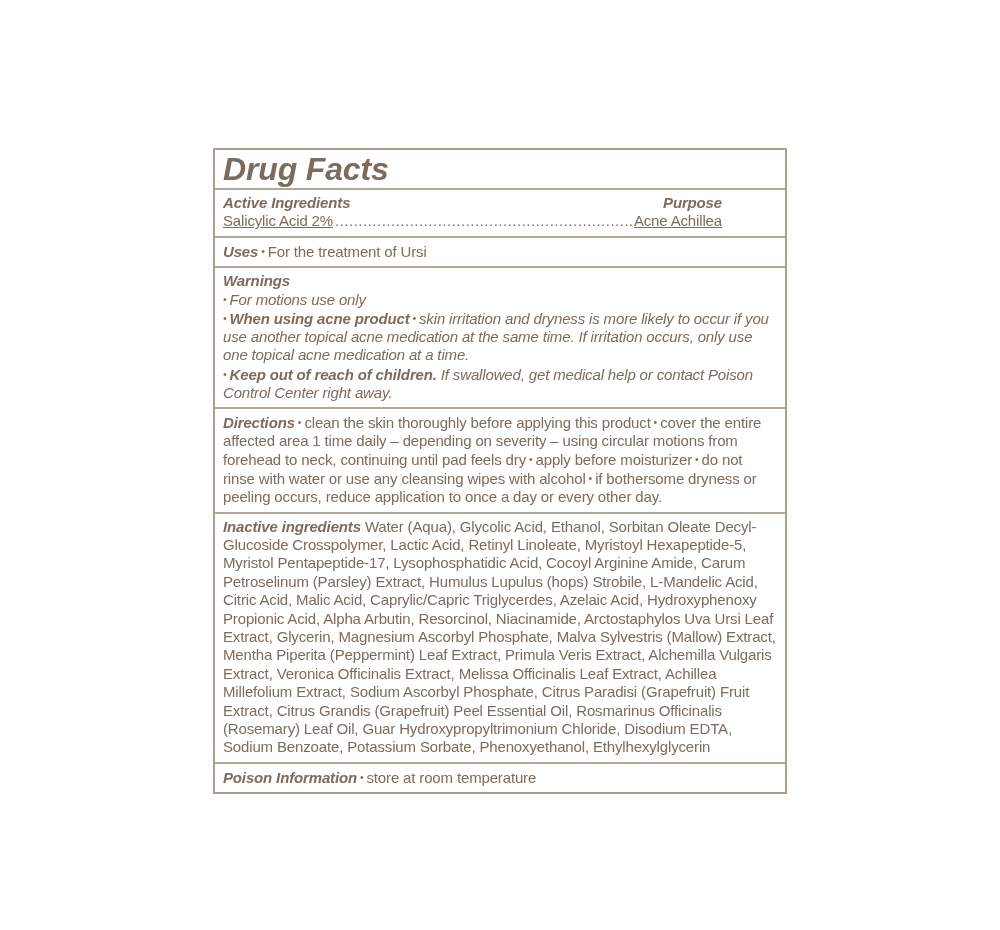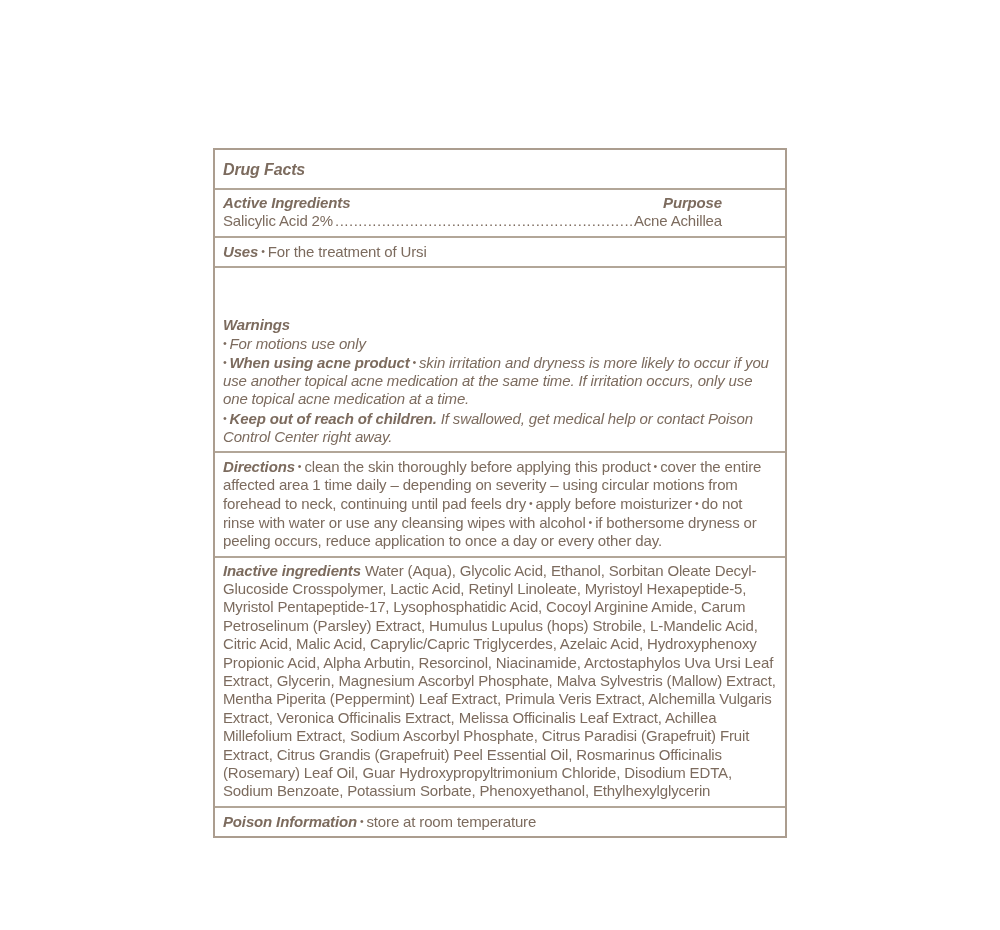--- a/index.html
+++ b/index.html
@@ -29,58 +29,57 @@
   .section {
     padding: 4px 8px 5px 8px;
     font-size: 15px;
     line-height: 18.4px;
     letter-spacing: -0.15px;
   }
   .section + .section {
     border-top: 2px solid #b2a698;
   }
   .title-section {
-    font-size: 16px;
+    font-size: 32px;
     line-height: 27px;
     font-weight: bold;
     font-style: italic;
     padding: 6px 8px 5px 8px;
   }
   .active-section {
     padding-right: 63px;
   }
   .row {
     display: flex;
     align-items: baseline;
   }
   .row.head {
     justify-content: space-between;
     font-weight: bold;
     font-style: italic;
   }
-  .nowrap { white-space: nowrap; }
+  .nowrap { white-space: nowrap; text-decoration: underline; }
   .dots {
     flex: 1 1 auto;
     overflow: hidden;
     white-space: nowrap;
     letter-spacing: 0.5px;
     margin: 0 2px;
   }
   p { margin: 0; }
   .b  { font-weight: bold; }
   .i  { font-style: italic; }
   .blt {
     font-size: 10.5px;
     vertical-align: 1.5px;
     letter-spacing: 0;
   }
   .section-heading {
     font-weight: bold;
     font-style: italic;
-    margin-top: 44px;
   }
 </style>
 </head>
 <body>
 
 <div class="page">
   <div class="label-box">
 
     <div class="section title-section">Drug Facts</div>
 

